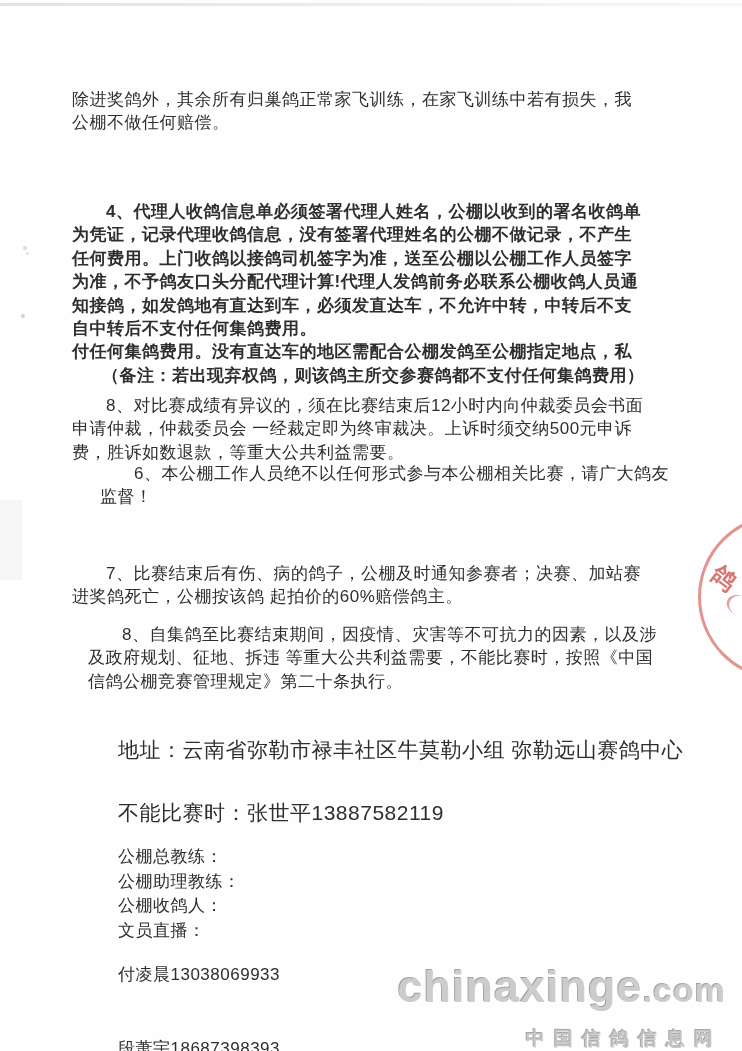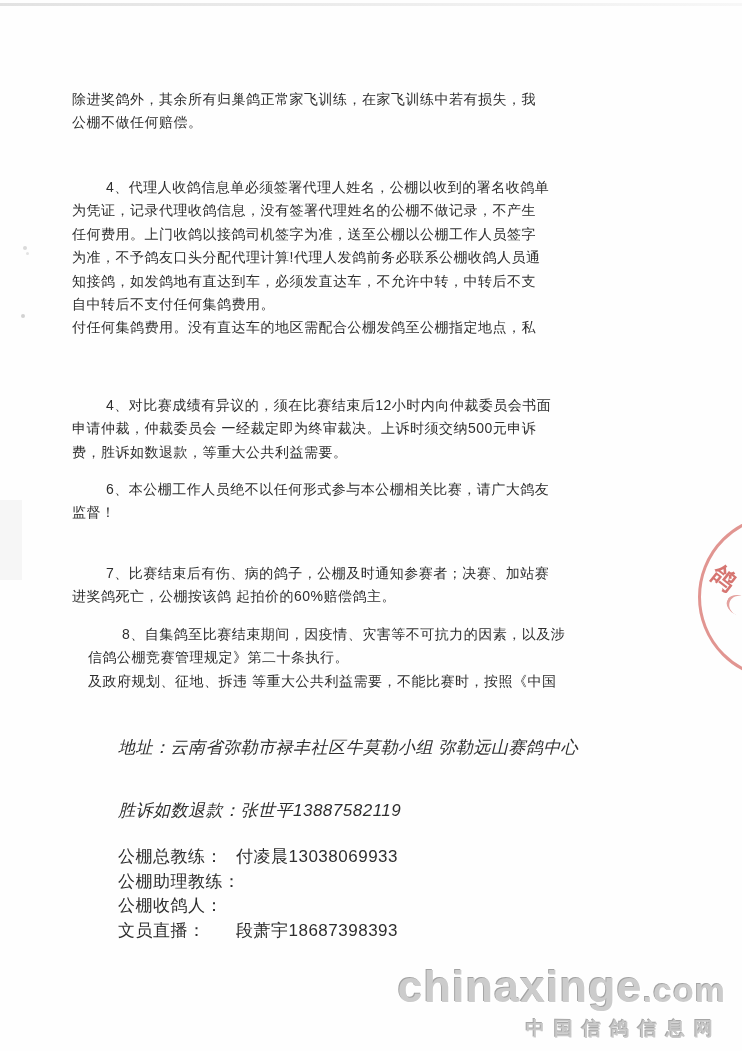--- a/index.html
+++ b/index.html
@@ -18,28 +18,28 @@
   .speck{position:absolute;border-radius:50%;}
   .speck.s1{left:23px;top:246px;width:4px;height:4px;background:#dadada;}
   .speck.s2{left:21px;top:314px;width:4px;height:4px;background:#d2d2d2;}
   .speck.s3{left:26px;top:252px;width:3px;height:3px;background:#e3e3e3;}
   .shade-left{
     position:absolute;left:0;top:500px;width:22px;height:80px;
     background:#f6f6f6;
   }
   .para{
     position:absolute;left:72px;width:580px;
-    font-size:14px;line-height:23.4px;letter-spacing:.5px;
+    font-size:17px;line-height:23.4px;letter-spacing:.5px;
   }
   .para .line{white-space:nowrap;}
   .para .line.indent{padding-left:34px;}
   .para .line.indent-note{padding-left:30px;}
-  .addr{position:absolute;left:118px;font-size:17px;letter-spacing:.5px;white-space:nowrap;font-style:italic;}
+  .addr{position:absolute;left:118px;font-size:21px;letter-spacing:.5px;white-space:nowrap;}
   .contacts{position:absolute;left:118px;top:845px;font-size:17px;letter-spacing:.5px;}
-  .contact-row{display:flex;height:24.6px;line-height:24.6px;white-space:nowrap;}
+  .contact-row{display:flex;height:24.6px;line-height:24.6px;white-space:nowrap;flex-direction:column;}
   .contact-row .clabel{width:118px;flex:0 0 118px;}
   
   .stamp{position:absolute;left:0;top:0;width:742px;height:1051px;pointer-events:none;}
   .stamp-circle{
     position:absolute;left:698px;top:514px;width:160px;height:160px;
     border:3px solid rgba(206,84,78,.62);border-radius:50%;
   }
   .stamp-glyph{
     position:absolute;left:712px;top:562px;
     font-size:24px;font-weight:bold;color:rgba(198,64,58,.72);
@@ -53,21 +53,21 @@
   
   .watermark{position:absolute;right:16px;top:964px;text-align:right;}
   .wm-en{
     font-size:45px;font-weight:bold;letter-spacing:1px;line-height:46px;
     color:#cccccc;
     text-shadow:-1px -1px 0 #a3a3a3,2px 2px 2px #ffffff;
     white-space:nowrap;
   }
   .wm-en .tld{font-size:34px;}
   .wm-cn{
-    margin-top:3px;padding-right:4px;
+    margin-top:13px;padding-right:4px;
     font-size:19px;font-weight:bold;letter-spacing:9px;
     color:#c7c7c7;
     text-shadow:-1px -1px 0 #a6a6a6,1px 1px 1px #ffffff;
     white-space:nowrap;
   }
 </style>
 </head>
 <body>
 
 <div class="page">
@@ -76,55 +76,56 @@
   <div class="speck s1"></div>
   <div class="speck s2"></div>
   <div class="speck s3"></div>
   <div class="shade-left"></div>
 
   <div class="para" style="top:88px;">
     <div class="line">除进奖鸽外，其余所有归巢鸽正常家飞训练，在家飞训练中若有损失，我</div>
     <div class="line">公棚不做任何赔偿。</div>
   </div>
 
-  <div class="para" style="top:176px;">
+  <div class="para" style="top:200px;font-weight:bold;">
     <div class="line indent">4、代理人收鸽信息单必须签署代理人姓名，公棚以收到的署名收鸽单</div>
     <div class="line">为凭证，记录代理收鸽信息，没有签署代理姓名的公棚不做记录，不产生</div>
     <div class="line">任何费用。上门收鸽以接鸽司机签字为准，送至公棚以公棚工作人员签字</div>
     <div class="line">为准，不予鸽友口头分配代理计算!代理人发鸽前务必联系公棚收鸽人员通</div>
     <div class="line">知接鸽，如发鸽地有直达到车，必须发直达车，不允许中转，中转后不支</div>
     <div class="line">自中转后不支付任何集鸽费用。</div>
     <div class="line">付任何集鸽费用。没有直达车的地区需配合公棚发鸽至公棚指定地点，私</div>
+    <div class="line indent-note">（备注：若出现弃权鸽，则该鸽主所交参赛鸽都不支付任何集鸽费用）</div>
   </div>
 
   <div class="para" style="top:394px;">
-    <div class="line indent">4、对比赛成绩有异议的，须在比赛结束后12小时内向仲裁委员会书面</div>
+    <div class="line indent">8、对比赛成绩有异议的，须在比赛结束后12小时内向仲裁委员会书面</div>
     <div class="line">申请仲裁，仲裁委员会 一经裁定即为终审裁决。上诉时须交纳500元申诉</div>
     <div class="line">费，胜诉如数退款，等重大公共利益需要。</div>
   </div>
 
-  <div class="para" style="top:478px;">
+  <div class="para" style="top:462px;margin-left:28px;">
     <div class="line indent">6、本公棚工作人员绝不以任何形式参与本公棚相关比赛，请广大鸽友</div>
     <div class="line">监督！</div>
   </div>
 
   <div class="para" style="top:555px;margin-top:7px;">
     <div class="line indent">7、比赛结束后有伤、病的鸽子，公棚及时通知参赛者；决赛、加站赛</div>
     <div class="line">进奖鸽死亡，公棚按该鸽 起拍价的60%赔偿鸽主。</div>
   </div>
 
   <div class="para" style="top:623px;margin-left:16px;">
     <div class="line indent">8、自集鸽至比赛结束期间，因疫情、灾害等不可抗力的因素，以及涉</div>
+    <div class="line">及政府规划、征地、拆违 等重大公共利益需要，不能比赛时，按照《中国</div>
     <div class="line">信鸽公棚竞赛管理规定》第二十条执行。</div>
-    <div class="line">及政府规划、征地、拆违 等重大公共利益需要，不能比赛时，按照《中国</div>
   </div>
 
   <div class="addr" style="top:736px;">地址：云南省弥勒市禄丰社区牛莫勒小组 弥勒远山赛鸽中心</div>
 
-  <div class="addr" style="top:799px;">胜诉如数退款：张世平13887582119</div>
+  <div class="addr" style="top:799px;">不能比赛时：张世平13887582119</div>
 
   <div class="contacts">
     <div class="contact-row">
       <span class="clabel">公棚总教练：</span>
       <span class="cvalue">付凌晨13038069933</span>
     </div>
     <div class="contact-row">
       <span class="clabel">公棚助理教练：</span>
     </div>
     <div class="contact-row">

